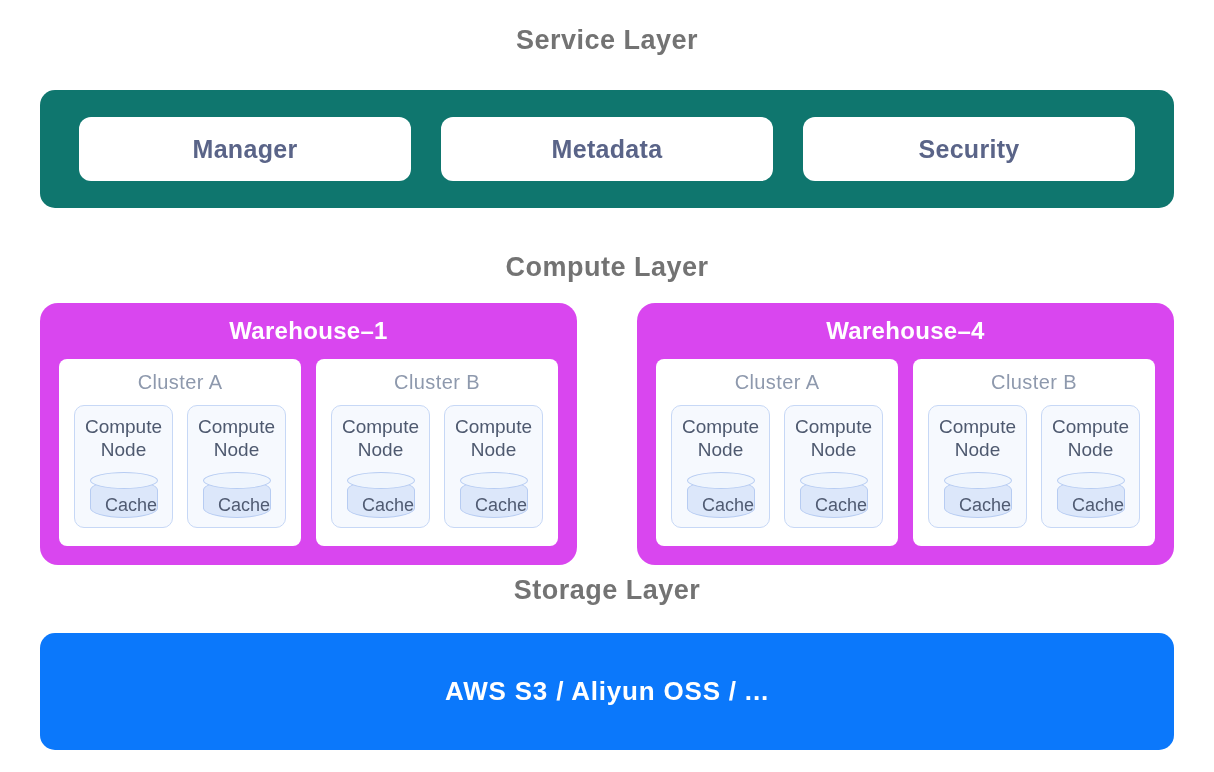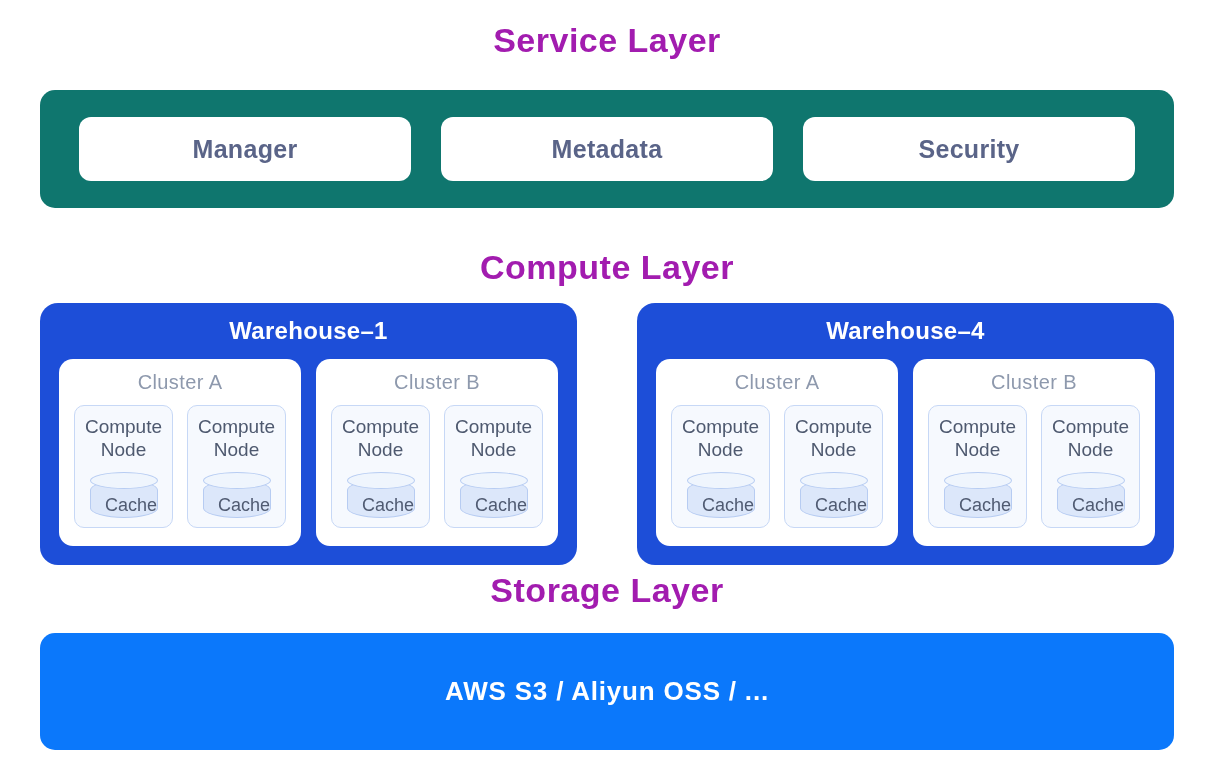--- a/index.html
+++ b/index.html
@@ -7,24 +7,24 @@
   body {
     width: 1214px; height: 772px;
     font-family: "Liberation Sans", "DejaVu Sans", sans-serif;
     overflow: hidden;
   }
   .page { width: 1214px; height: 772px; }
   .inner { width: 1134px; margin: 0 auto; }
 
   .layer-title {
     text-align: center;
-    font-size: 34px;
+    font-size: 27px;
     line-height: 38px;
     font-weight: 700;
-    color: #a21caf;
+    color: #737373;
     letter-spacing: 0.5px;
   }
   .layer-title.service { padding-top: 21px; margin-bottom: 31px; }
   .layer-title.compute { margin-top: 40px; margin-bottom: 17px; }
   .layer-title.storage { margin-top: 6px; margin-bottom: 24px; }
 
   
   .service-panel {
     background: #0f766e;
     border-radius: 15px;
@@ -49,38 +49,38 @@
     letter-spacing: 0.3px;
   }
 
   
   .warehouse-row {
     display: flex;
     gap: 60px;
   }
   .warehouse {
     flex: 1;
-    background: #1d4ed8;
+    background: #d946ef;
     border-radius: 18px;
     padding: 13px 19px 19px;
   }
   .warehouse-title {
     text-align: center;
     color: #ffffff;
     font-size: 24px;
     line-height: 30px;
     font-weight: 700;
     margin-bottom: 13px;
     letter-spacing: 0.3px;
   }
   .cluster-row { display: flex; gap: 15px; }
   .cluster {
     flex: 1;
     background: #ffffff;
-    border-radius: 14px;
+    border-radius: 8px;
     padding: 10px 15px 18px;
   }
   .cluster-title {
     text-align: center;
     color: #8e99ad;
     font-size: 20px;
     line-height: 27px;
     margin-bottom: 9px;
     letter-spacing: 0.4px;
   }

